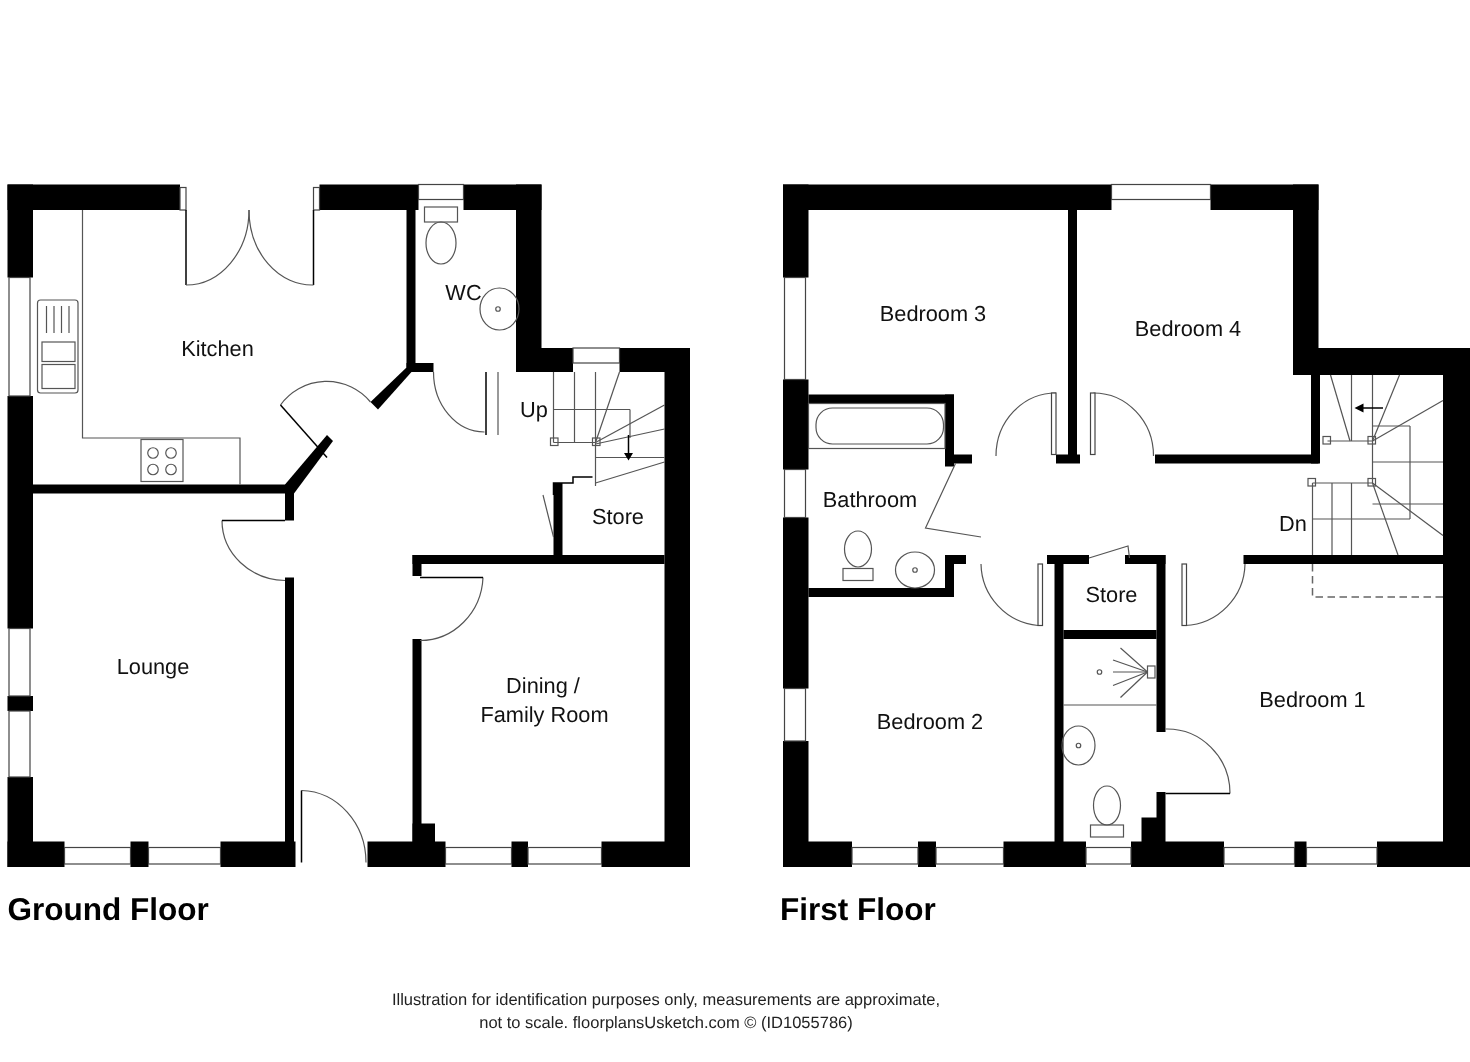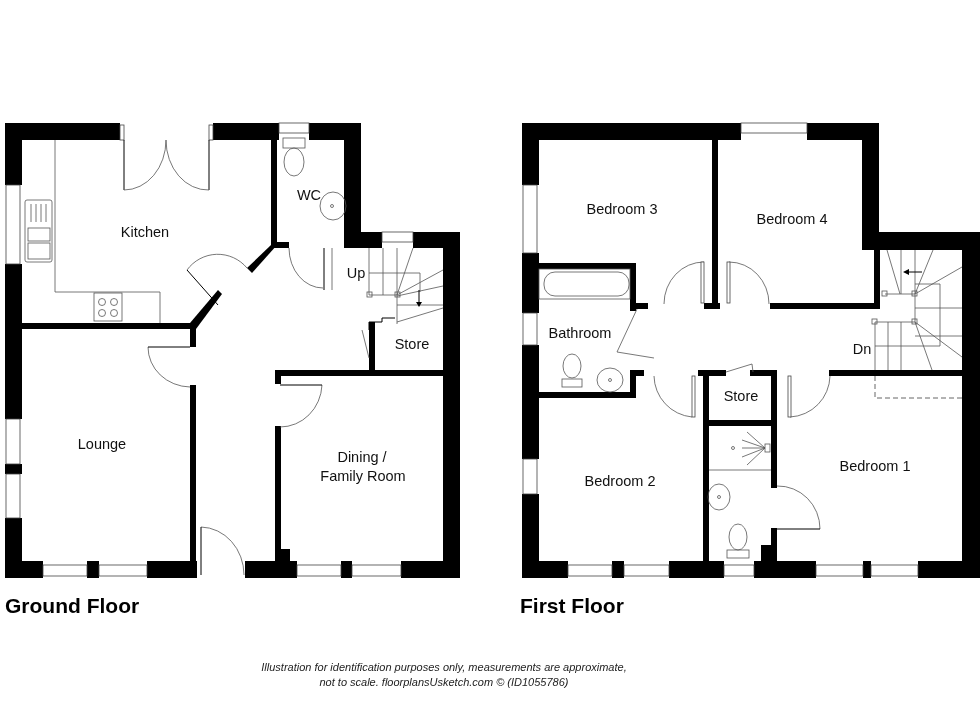--- a/index.html
+++ b/index.html
@@ -5,21 +5,21 @@
   html, body { margin: 0; padding: 0; background: #ffffff; }
   body { width: 980px; height: 708px; position: relative; overflow: hidden; font-family: "Liberation Sans", sans-serif; }
   #plan { position: absolute; left: 0; top: 0; width: 980px; height: 708px; }
   .wall { fill: #000; }
   .thin { fill: none; stroke: #000; stroke-width: 1; }
   .thin-g { fill: none; stroke: #555; stroke-width: 0.8; }
   .dash { fill: none; stroke: #666; stroke-width: 1; stroke-dasharray: 5 3; }
   .win { fill: #fff; stroke: #444; stroke-width: 0.8; }
   .room-label { font-family: "Liberation Sans", sans-serif; font-size: 14.5px; fill: #111; text-anchor: middle; }
   .floor-title { font-family: "Liberation Sans", sans-serif; font-size: 21px; font-weight: bold; fill: #000; }
-  .disclaimer { position: absolute; left: 0; width: 888px; text-align: center; font-size: 11px; color: #222; line-height: 15px; font-style: italic; }
+  .disclaimer { position: absolute; left: 0; width: 888px; text-align: center; font-size: 11px; color: #222; line-height: 15px; }
 </style>
 </head>
 <body>
 
 <svg id="plan" viewBox="0 0 980 708" xmlns="http://www.w3.org/2000/svg">
 
   <g>
 
     <rect class="wall" x="5" y="123" width="115" height="17"></rect>
     <rect class="wall" x="213" y="123" width="66" height="17"></rect>

